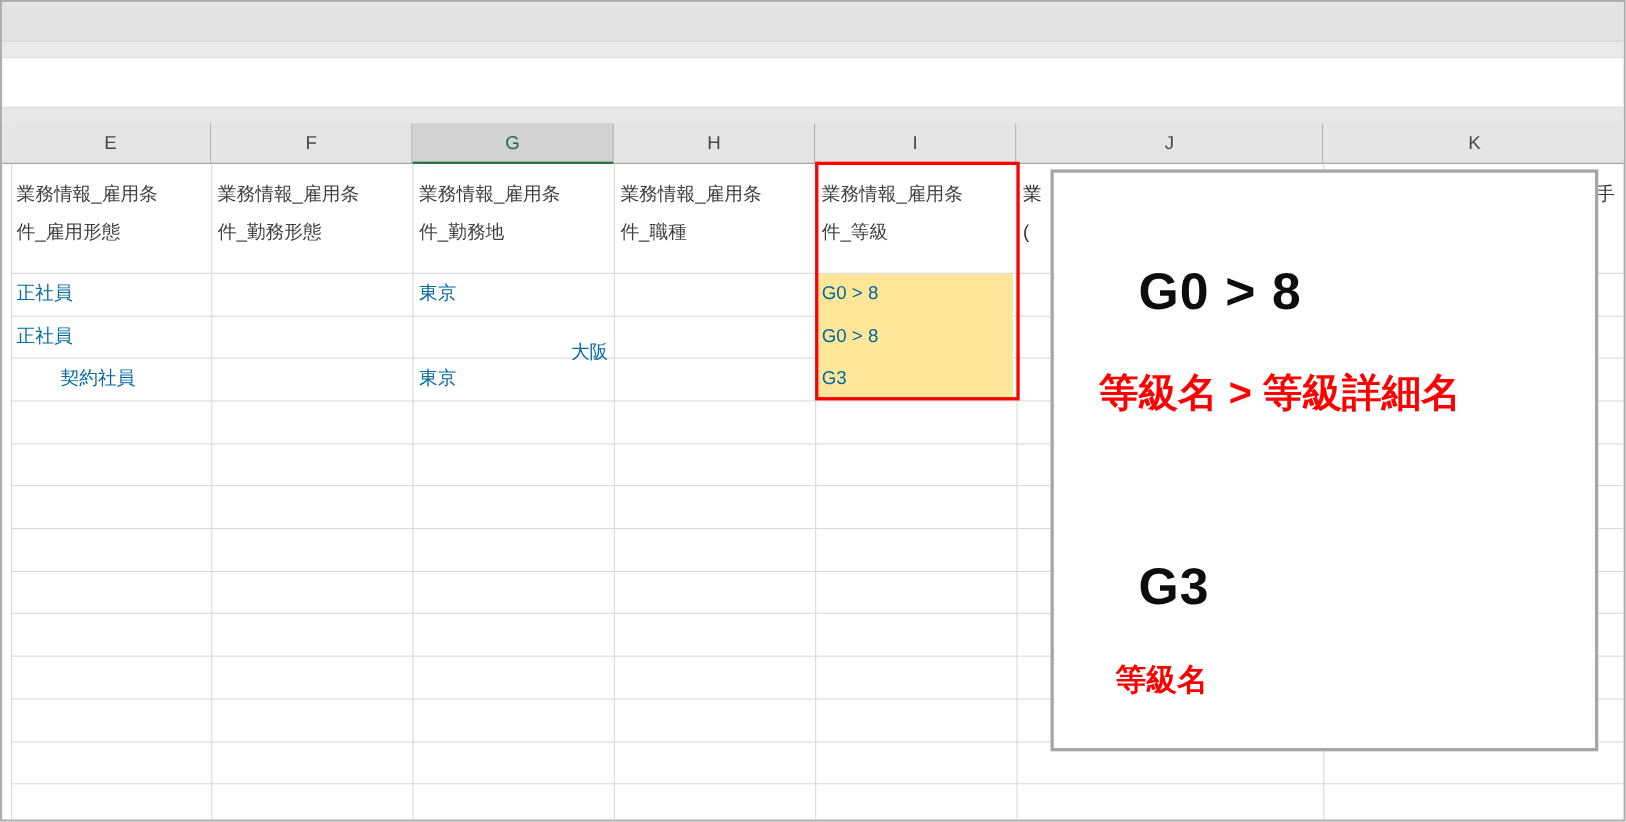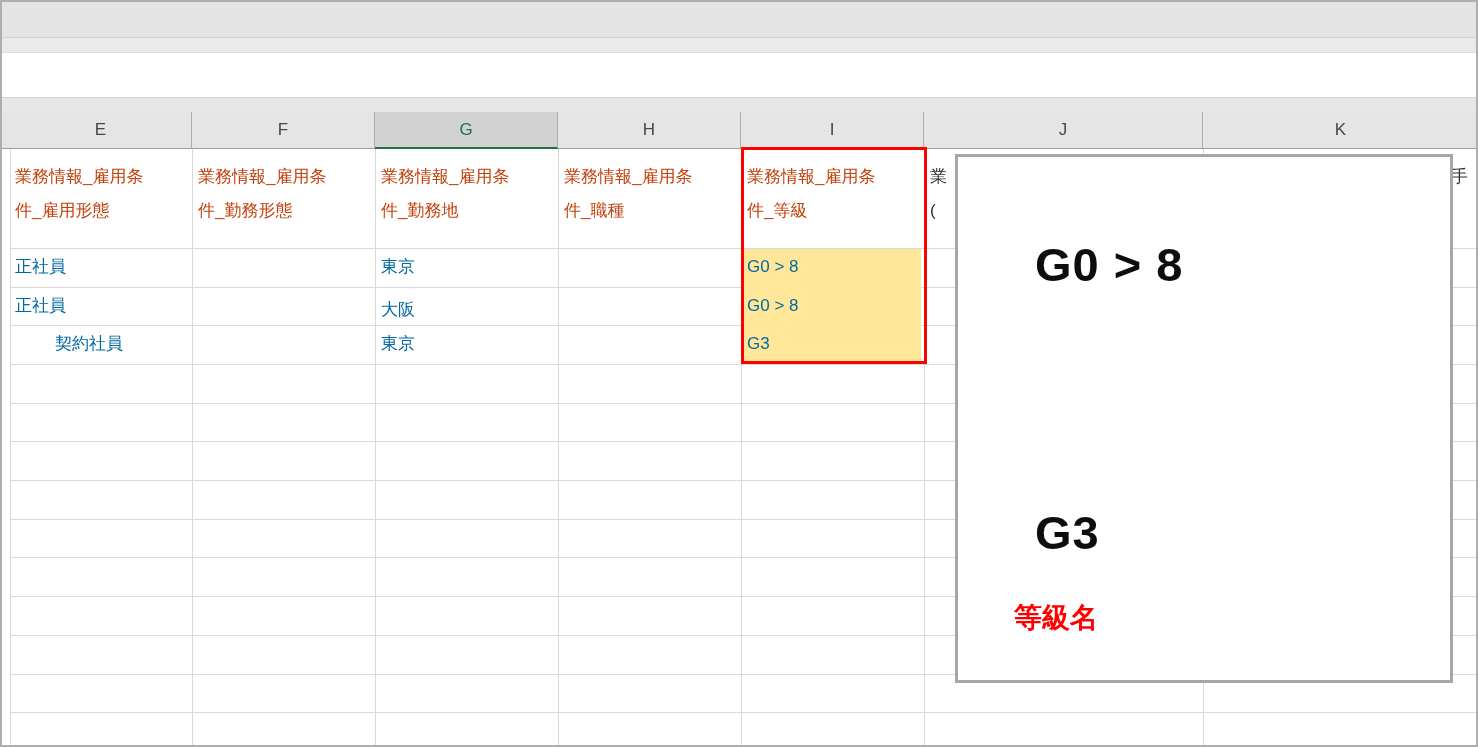--- a/index.html
+++ b/index.html
@@ -20,21 +20,21 @@
     position:absolute;top:110px;height:37px;line-height:36px;text-align:center;
     font-size:17px;color:#474747;background:#e5e5e5;box-sizing:border-box;
     border-right:1px solid #acacac;border-bottom:1px solid #9f9f9f;
   }
   .colhdr.sel{background:#d2d2d2;color:#1f7244;border-bottom:2.5px solid #1f7244;}
   
   .vline{position:absolute;top:147px;width:1px;height:598px;background:#d9d9d9;}
   .hline{position:absolute;left:8px;width:1468px;height:1px;background:#d9d9d9;}
   
   .hdrcell{
-    position:absolute;top:158px;font-size:17px;line-height:33.5px;color:#c2410c;
+    position:absolute;top:158px;font-size:17px;line-height:33.5px;color:#404040;
     white-space:pre;overflow:hidden;
   }
   .datacell{
     position:absolute;height:38.7px;line-height:38.7px;font-size:17px;color:#0369a1;
     white-space:pre;overflow:hidden;
   }
   
   .i-fill{position:absolute;left:742px;top:247px;width:177px;height:113px;background:#ffe699;}
   .i-border{position:absolute;left:739px;top:145px;width:186px;height:217px;border:3px solid #ff0000;box-sizing:border-box;z-index:6;pointer-events:none;}
   
@@ -108,31 +108,32 @@
 
   <div class="datacell" style="left:13px;top:246px;width:172px;">正社員</div>
   <div class="datacell" style="left:13px;top:285px;width:172px;">正社員</div>
   <div class="datacell" style="left:13px;top:323px;width:172px;margin-left:40px;">契約社員</div>
 
   <div class="datacell" style="left:196px;top:246px;width:172px;"></div>
   <div class="datacell" style="left:196px;top:285px;width:172px;"></div>
   <div class="datacell" style="left:196px;top:323px;width:172px;"></div>
 
   <div class="datacell" style="left:379px;top:246px;width:172px;">東京</div>
-  <div class="datacell" style="left:379px;top:289px;width:172px;">大阪</div>
+  <div class="datacell" style="left:379px;top:299px;width:172px;text-align:right;">大阪</div>
   <div class="datacell" style="left:379px;top:323px;width:172px;">東京</div>
 
   <div class="datacell" style="left:562px;top:246px;width:172px;"></div>
   <div class="datacell" style="left:562px;top:285px;width:172px;"></div>
 
   <div class="datacell" style="left:745px;top:246px;width:170px;">G0 &gt; 8</div>
   <div class="datacell" style="left:745px;top:285px;width:170px;">G0 &gt; 8</div>
   <div class="datacell" style="left:745px;top:323px;width:170px;">G3</div>
 
   <div class="i-border"></div>
 
   <div class="callout">
     <div class="example ex1">G0 &gt; 8</div>
+    <div class="explain red1">等級名 &gt; 等級詳細名</div>
     <div class="example ex2">G3</div>
     <div class="explain red2">等級名</div>
   </div>
 
 </div>
 
 </body></html>

